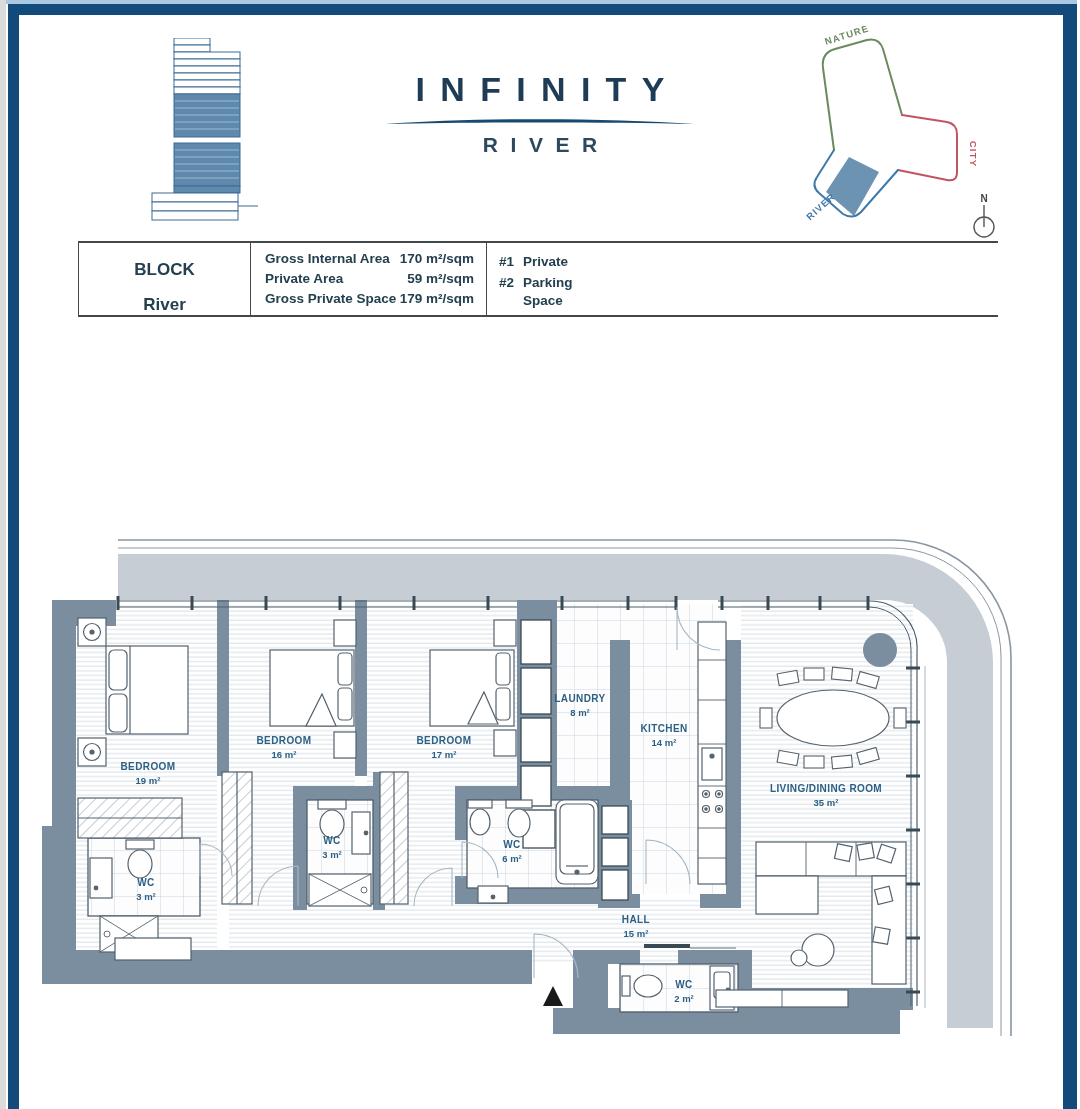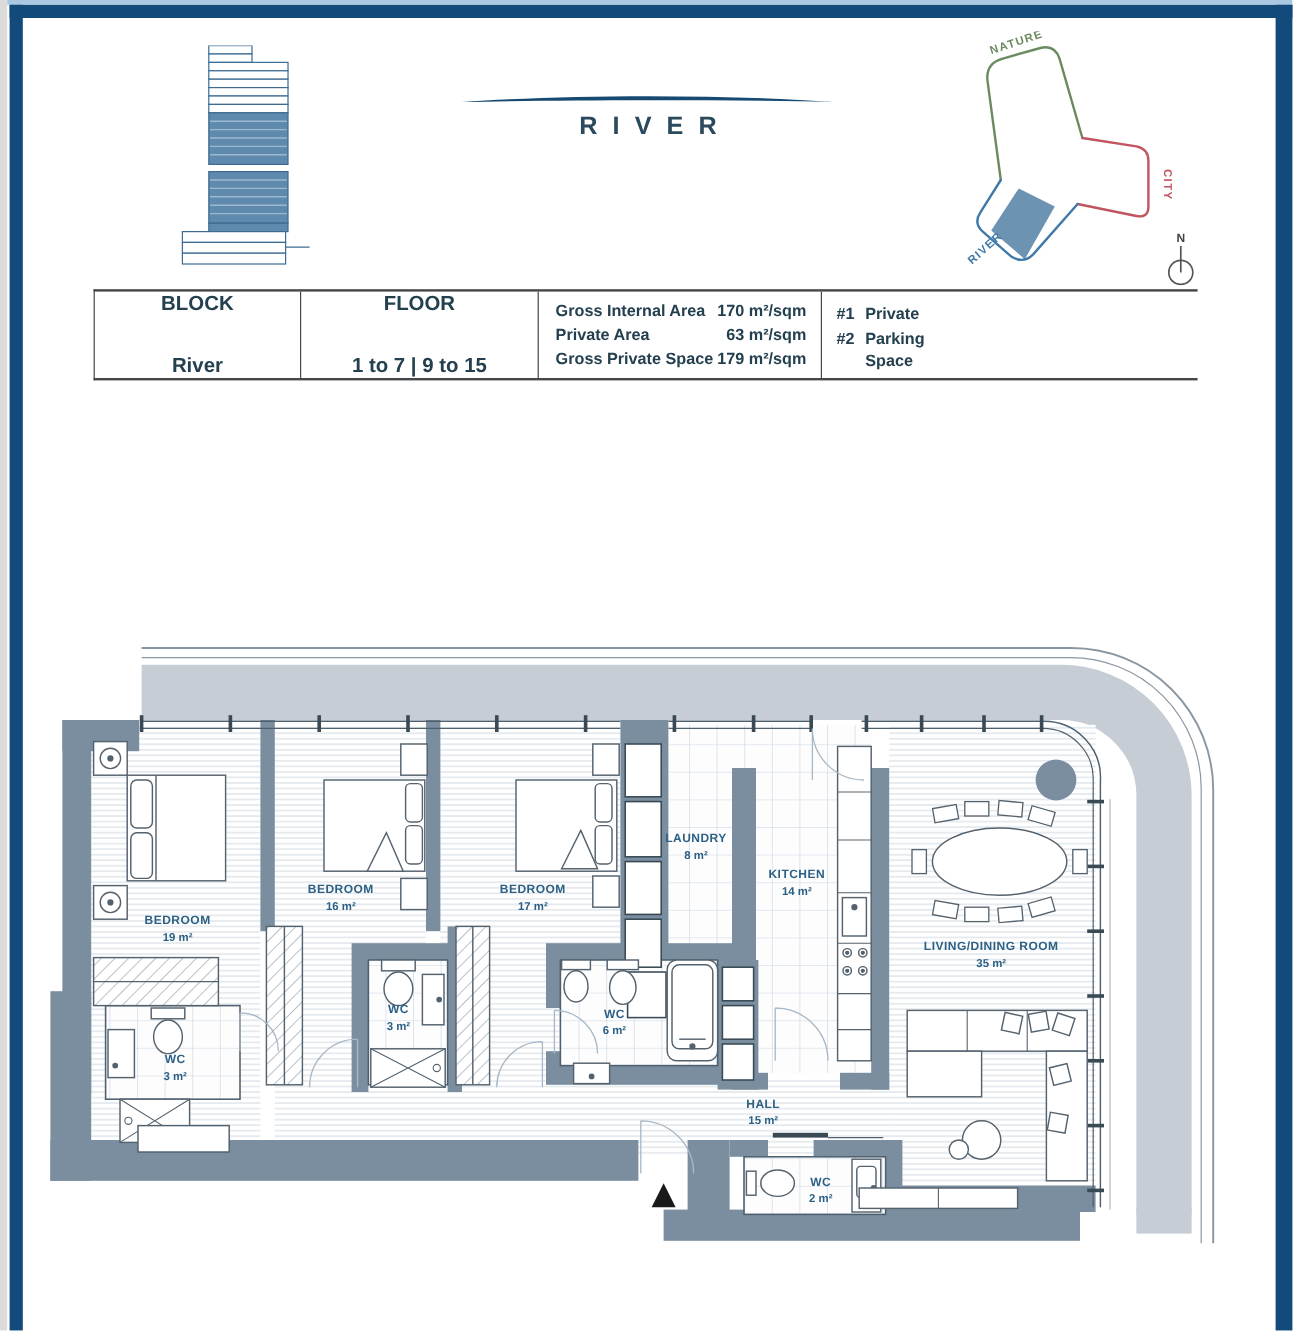--- a/index.html
+++ b/index.html
@@ -17,21 +17,21 @@
               margin:0 0 0 0.45em;white-space:nowrap;}
   .logo-swoosh{margin:8px auto 6px auto;display:block;}
   .logo-sub{font-size:21px;font-weight:600;letter-spacing:0.6em;color:#2b4a5e;
             margin-left:0.6em;white-space:nowrap;}
   .siteplan{position:absolute;left:788px;top:26px;}
   
   .itable{position:absolute;left:78px;top:241px;width:920px;height:76px;display:flex;
           border-top:2px solid #45484a;border-bottom:2px solid #45484a;border-left:1.5px solid #45484a;
           box-sizing:border-box;color:#24404f;}
   .icell{box-sizing:border-box;border-right:1.5px solid #45484a;display:flex;flex-direction:column;
-         justify-content:space-between;align-items:center;gap:3px;}
+         justify-content:flex-end;align-items:center;gap:15px;}
   .icell:last-child{border-right:none;}
   .icell .lab{font-size:17px;font-weight:700;}
   .icell .val{font-size:17px;font-weight:600;}
   .c1{width:172px;} .c2{width:198px;} .c3{width:182px;}
   .c4{width:236px;align-items:stretch;justify-content:center;padding:6px 12px 6px 14px;gap:2px;}
   .c5{width:132px;align-items:stretch;justify-content:flex-start;padding:10px 4px 6px 12px;gap:3px;}
   .arow{display:flex;justify-content:space-between;font-size:13.5px;font-weight:600;line-height:1.35;text-align:center;}
   .erow{display:flex;gap:9px;font-size:13.5px;font-weight:600;line-height:1.35;}
   
   .rlab{font-size:10px;font-weight:600;letter-spacing:0.4px;fill:#2c6084;text-anchor:middle;}
@@ -76,20 +76,21 @@
     <rect x="24" y="148" width="66" height="7" fill="#6089ae" stroke="#3c6b93" stroke-width="1"></rect>
     <g stroke="#3c6b93" stroke-width="1" fill="#fff">
       <rect x="2" y="155" width="86" height="9"></rect>
       <rect x="2" y="164" width="86" height="9"></rect>
       <rect x="2" y="173" width="86" height="9"></rect>
     </g>
     <line x1="88" y1="168" x2="108" y2="168" stroke="#3c6b93" stroke-width="1"></line>
   </svg>
 
   <div class="logo">
+    <div class="logo-title">INFINITY</div>
     <svg class="logo-swoosh" width="310" height="10" viewBox="0 0 310 10">
       <path d="M0 7 C 90 0.5, 220 0.5, 310 7 C 220 5, 90 5, 0 7 Z" fill="#174a72"></path>
     </svg>
     <div class="logo-sub">RIVER</div>
   </div>
 
   <svg class="siteplan" width="220" height="212" viewBox="0 0 220 212">
     <polygon points="61,131 91,146 66,190 38,166" fill="#5d87ab" opacity="0.9"></polygon>
     <path d="M 46 124 L 35 42 Q 33 27 47 23 L 79 14 Q 91 11 95 23 L 114 89" fill="none" stroke="#6b8a60" stroke-width="2" stroke-linecap="round"></path>
     <path d="M 114 89 L 159 96 Q 169 98 169 108 L 169 146 Q 169 156 159 154 L 110 144" fill="none" stroke="#c05560" stroke-width="2" stroke-linecap="round"></path>
@@ -102,32 +103,28 @@
       <line x1="196" y1="179" x2="196" y2="201" stroke="#555" stroke-width="1.4"></line>
       <circle cx="196" cy="201" r="10" fill="none" stroke="#555" stroke-width="1.4"></circle>
     </g>
   </svg>
 
   <div class="itable">
     <div class="icell c1">
       <div class="lab">BLOCK</div>
       <div class="val">River</div>
     </div>
-    <div class="icell c2">
-      <div class="lab">FLOOR</div>
-      <div class="val">1 to 7 | 9 to 15</div>
-    </div>
     <div class="icell c4">
       <div class="arow">
         <span>Gross Internal Area</span>
         <span>170 m²/sqm</span>
       </div>
       <div class="arow">
         <span>Private Area</span>
-        <span>63 m²/sqm</span>
+        <span>59 m²/sqm</span>
       </div>
       <div class="arow">
         <span>Gross Private Space</span>
         <span>179 m²/sqm</span>
       </div>
     </div>
     <div class="icell c5">
       <div class="erow">
         <span>#1</span>
         <span>Private</span>

